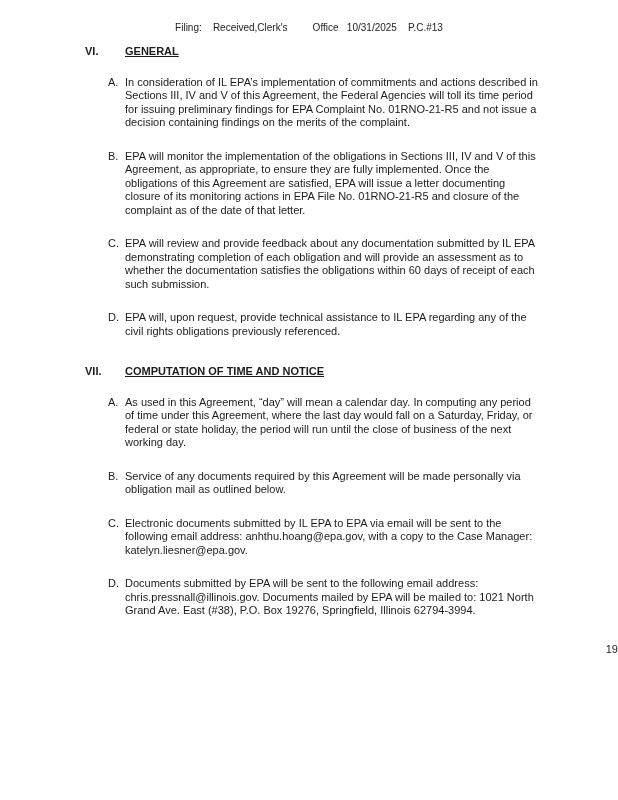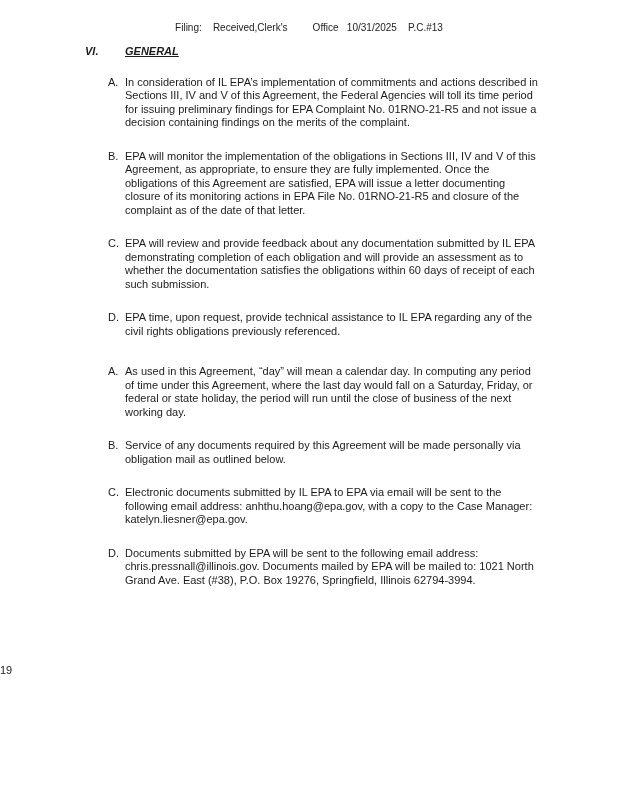--- a/index.html
+++ b/index.html
@@ -30,21 +30,20 @@
   }
   .content {
     position: absolute;
     top: 45px;
     left: 85px;
     width: 462px;
   }
   .section-heading {
     display: flex;
     margin-bottom: 17px;
-    font-style: italic;
   }
   .section-heading .roman {
     width: 40px;
     flex: 0 0 40px;
     font-weight: bold;
   }
   .section-heading .section-title {
     font-weight: bold;
     text-decoration: underline;
   }
@@ -58,24 +57,24 @@
     flex: 0 0 17px;
   }
   .item .item-text {
     width: 415px;
   }
   .section-gap {
     height: 7px;
   }
   .page-number {
     position: absolute;
-    top: 664px;
+    top: 643px;
     left: 0;
     width: 100%;
-    text-align: left;
+    text-align: right;
     font-size: 11px;
   }
 </style>
 </head>
 <body>
 
 <div class="page">
 
   <div class="filing-header">Filing:    Received,Clerk's         Office   10/31/2025    P.C.#13</div>
 
@@ -96,25 +95,29 @@
       <span class="item-text">EPA will monitor the implementation of the obligations in Sections III, IV and V of this Agreement, as appropriate, to ensure they are fully implemented. Once the obligations of this Agreement are satisfied, EPA will issue a letter documenting closure of its monitoring actions in EPA File No. 01RNO-21-R5 and closure of the complaint as of the date of that letter.</span>
     </div>
 
     <div class="item">
       <span class="letter">C.</span>
       <span class="item-text">EPA will review and provide feedback about any documentation submitted by IL EPA demonstrating completion of each obligation and will provide an assessment as to whether the documentation satisfies the obligations within 60 days of receipt of each such submission.</span>
     </div>
 
     <div class="item">
       <span class="letter">D.</span>
-      <span class="item-text">EPA time, upon request, provide technical assistance to IL EPA regarding any of the civil rights obligations previously referenced.</span>
+      <span class="item-text">EPA will, upon request, provide technical assistance to IL EPA regarding any of the civil rights obligations previously referenced.</span>
     </div>
 
     <div class="section-gap"></div>
 
+    <div class="section-heading">
+      <span class="roman">VII.</span>
+      <span class="section-title">COMPUTATION OF TIME AND NOTICE</span>
+    </div>
 
     <div class="item">
       <span class="letter">A.</span>
       <span class="item-text">As used in this Agreement, “day” will mean a calendar day.  In computing any period of time under this Agreement, where the last day would fall on a Saturday, Friday, or federal or state holiday, the period will run until the close of business of the next working day.</span>
     </div>
 
     <div class="item">
       <span class="letter">B.</span>
       <span class="item-text">Service of any documents required by this Agreement will be made personally via obligation mail as outlined below.</span>
     </div>

